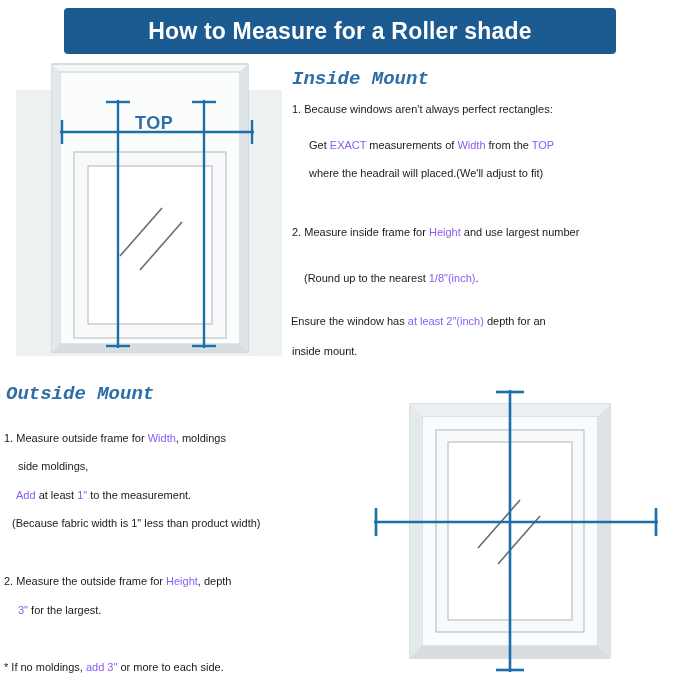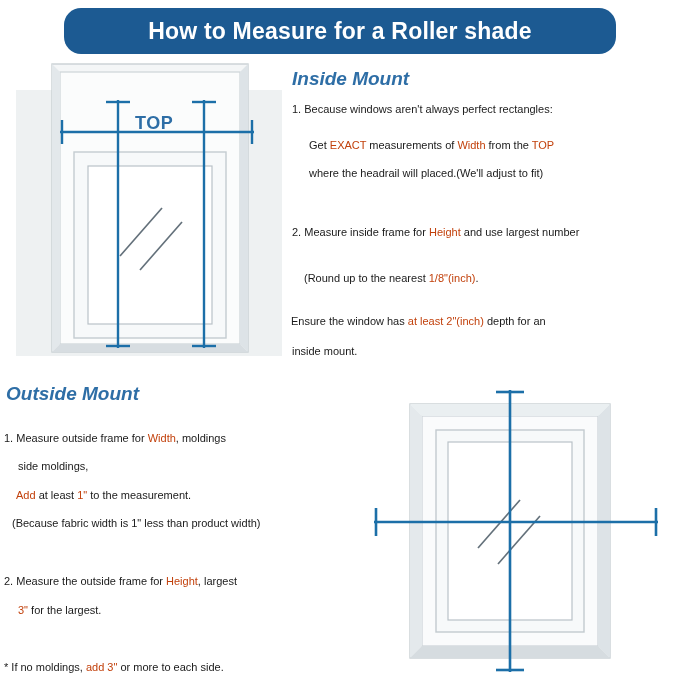--- a/index.html
+++ b/index.html
@@ -17,54 +17,55 @@
   }
 
   
   #title-banner {
     position: absolute;
     left: 64px;
     top: 8px;
     width: 552px;
     height: 46px;
     background: #1c5a92;
-    border-radius: 17px;
+    border-radius: 4px;
     display: flex;
     align-items: center;
     justify-content: center;
   }
   #title-banner .title-text {
     color: #ffffff;
     font-size: 23px;
     font-weight: bold;
     letter-spacing: 0.2px;
     white-space: nowrap;
   }
 
   
   .section-heading {
     position: absolute;
     color: #2e6ea6;
     font-size: 19px;
     font-style: italic;
     font-weight: bold;
     white-space: nowrap;
+    font-family: Liberation Mono, monospace;
   }
   #inside-mount-heading { left: 292px; top: 68px; }
   #outside-mount-heading { left: 6px; top: 383px; }
 
   
   .para {
     position: absolute;
     font-size: 11px;
     line-height: 20px;
     color: #1a1a1a;
     white-space: nowrap;
   }
-  .hl-magenta { color: #c2410c; }
+  .hl-magenta { color: #8b5cf6; }
 
   
   #im-line1 { left: 292px; top: 99px; }
   #im-line2 { left: 309px; top: 135px; }
   #im-line3 { left: 309px; top: 163px; }
   #im-line4 { left: 292px; top: 222px; }
   #im-line5 { left: 304px; top: 252px; margin-top: 16px; }
   #im-line6 { left: 291px; top: 311px; }
   #im-line7 { left: 292px; top: 341px; }
 
@@ -144,21 +145,21 @@
 <div class="para" id="im-line5"><span>(Round up to the nearest </span><span class="hl-magenta">1/8"(inch)</span><span>.</span></div>
 <div class="para" id="im-line6"><span>Ensure the window has </span><span class="hl-magenta">at least 2"(inch)</span><span> depth for an</span></div>
 <div class="para" id="im-line7"><span>inside mount.</span></div>
 
 <div class="section-heading" id="outside-mount-heading">Outside Mount</div>
 
 <div class="para" id="om-line1"><span>1. Measure outside frame for </span><span class="hl-magenta">Width</span><span>, moldings</span></div>
 <div class="para" id="om-line2"><span>side moldings,</span></div>
 <div class="para" id="om-line3"><span class="hl-magenta">Add</span><span> at least </span><span class="hl-magenta">1"</span><span> to the measurement.</span></div>
 <div class="para" id="om-line4"><span>(Because fabric width is 1" less than product width)</span></div>
-<div class="para" id="om-line5"><span>2. Measure the outside frame for </span><span class="hl-magenta">Height</span><span>, largest</span></div>
+<div class="para" id="om-line5"><span>2. Measure the outside frame for </span><span class="hl-magenta">Height</span><span>, depth</span></div>
 <div class="para" id="om-line6"><span class="hl-magenta">3"</span><span>  for the largest.</span></div>
 <div class="para" id="om-footnote"><span>* If no moldings, </span><span class="hl-magenta">add 3"</span><span> or more to each side.</span></div>
 
 <div class="window-figure" id="outside-window">
   <svg width="300" height="297" viewBox="0 0 300 297" xmlns="http://www.w3.org/2000/svg">
 
     <rect x="0" y="0" width="300" height="297" fill="#ffffff"></rect>
 
     <rect x="44" y="22" width="200" height="254" fill="#f2f5f6" stroke="#c9d0d4" stroke-width="1.4"></rect>
     <rect x="56" y="34" width="176" height="230" fill="#fafbfc" stroke="#ccd3d7" stroke-width="1.2"></rect>

